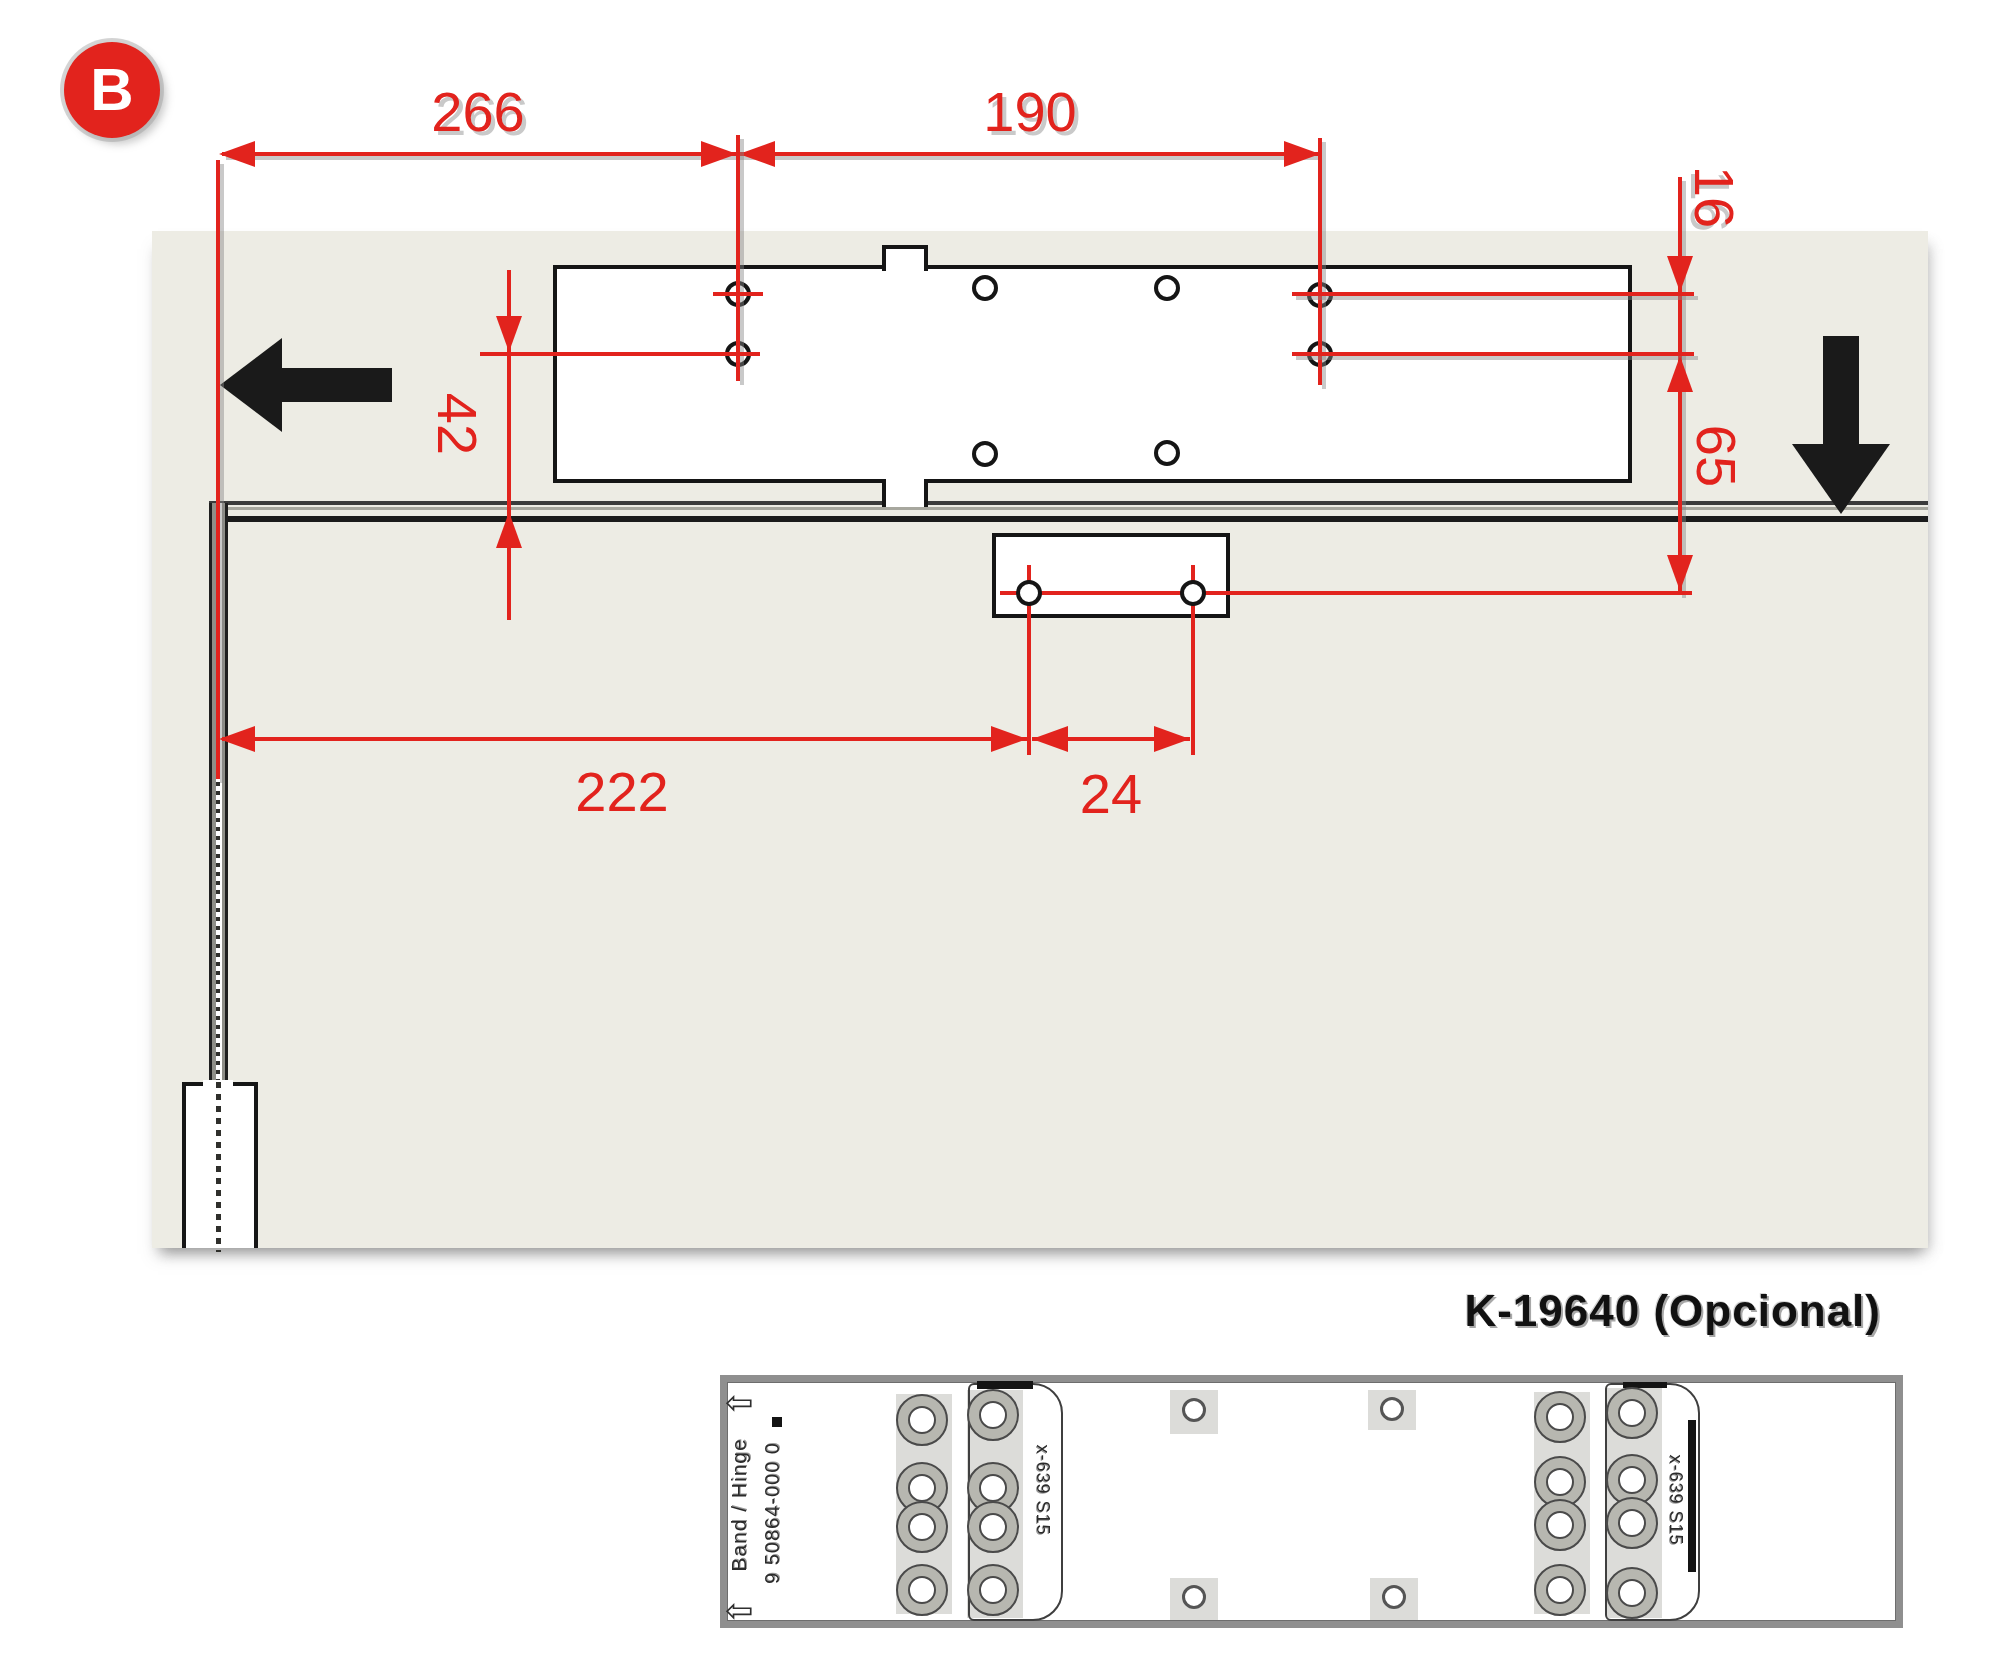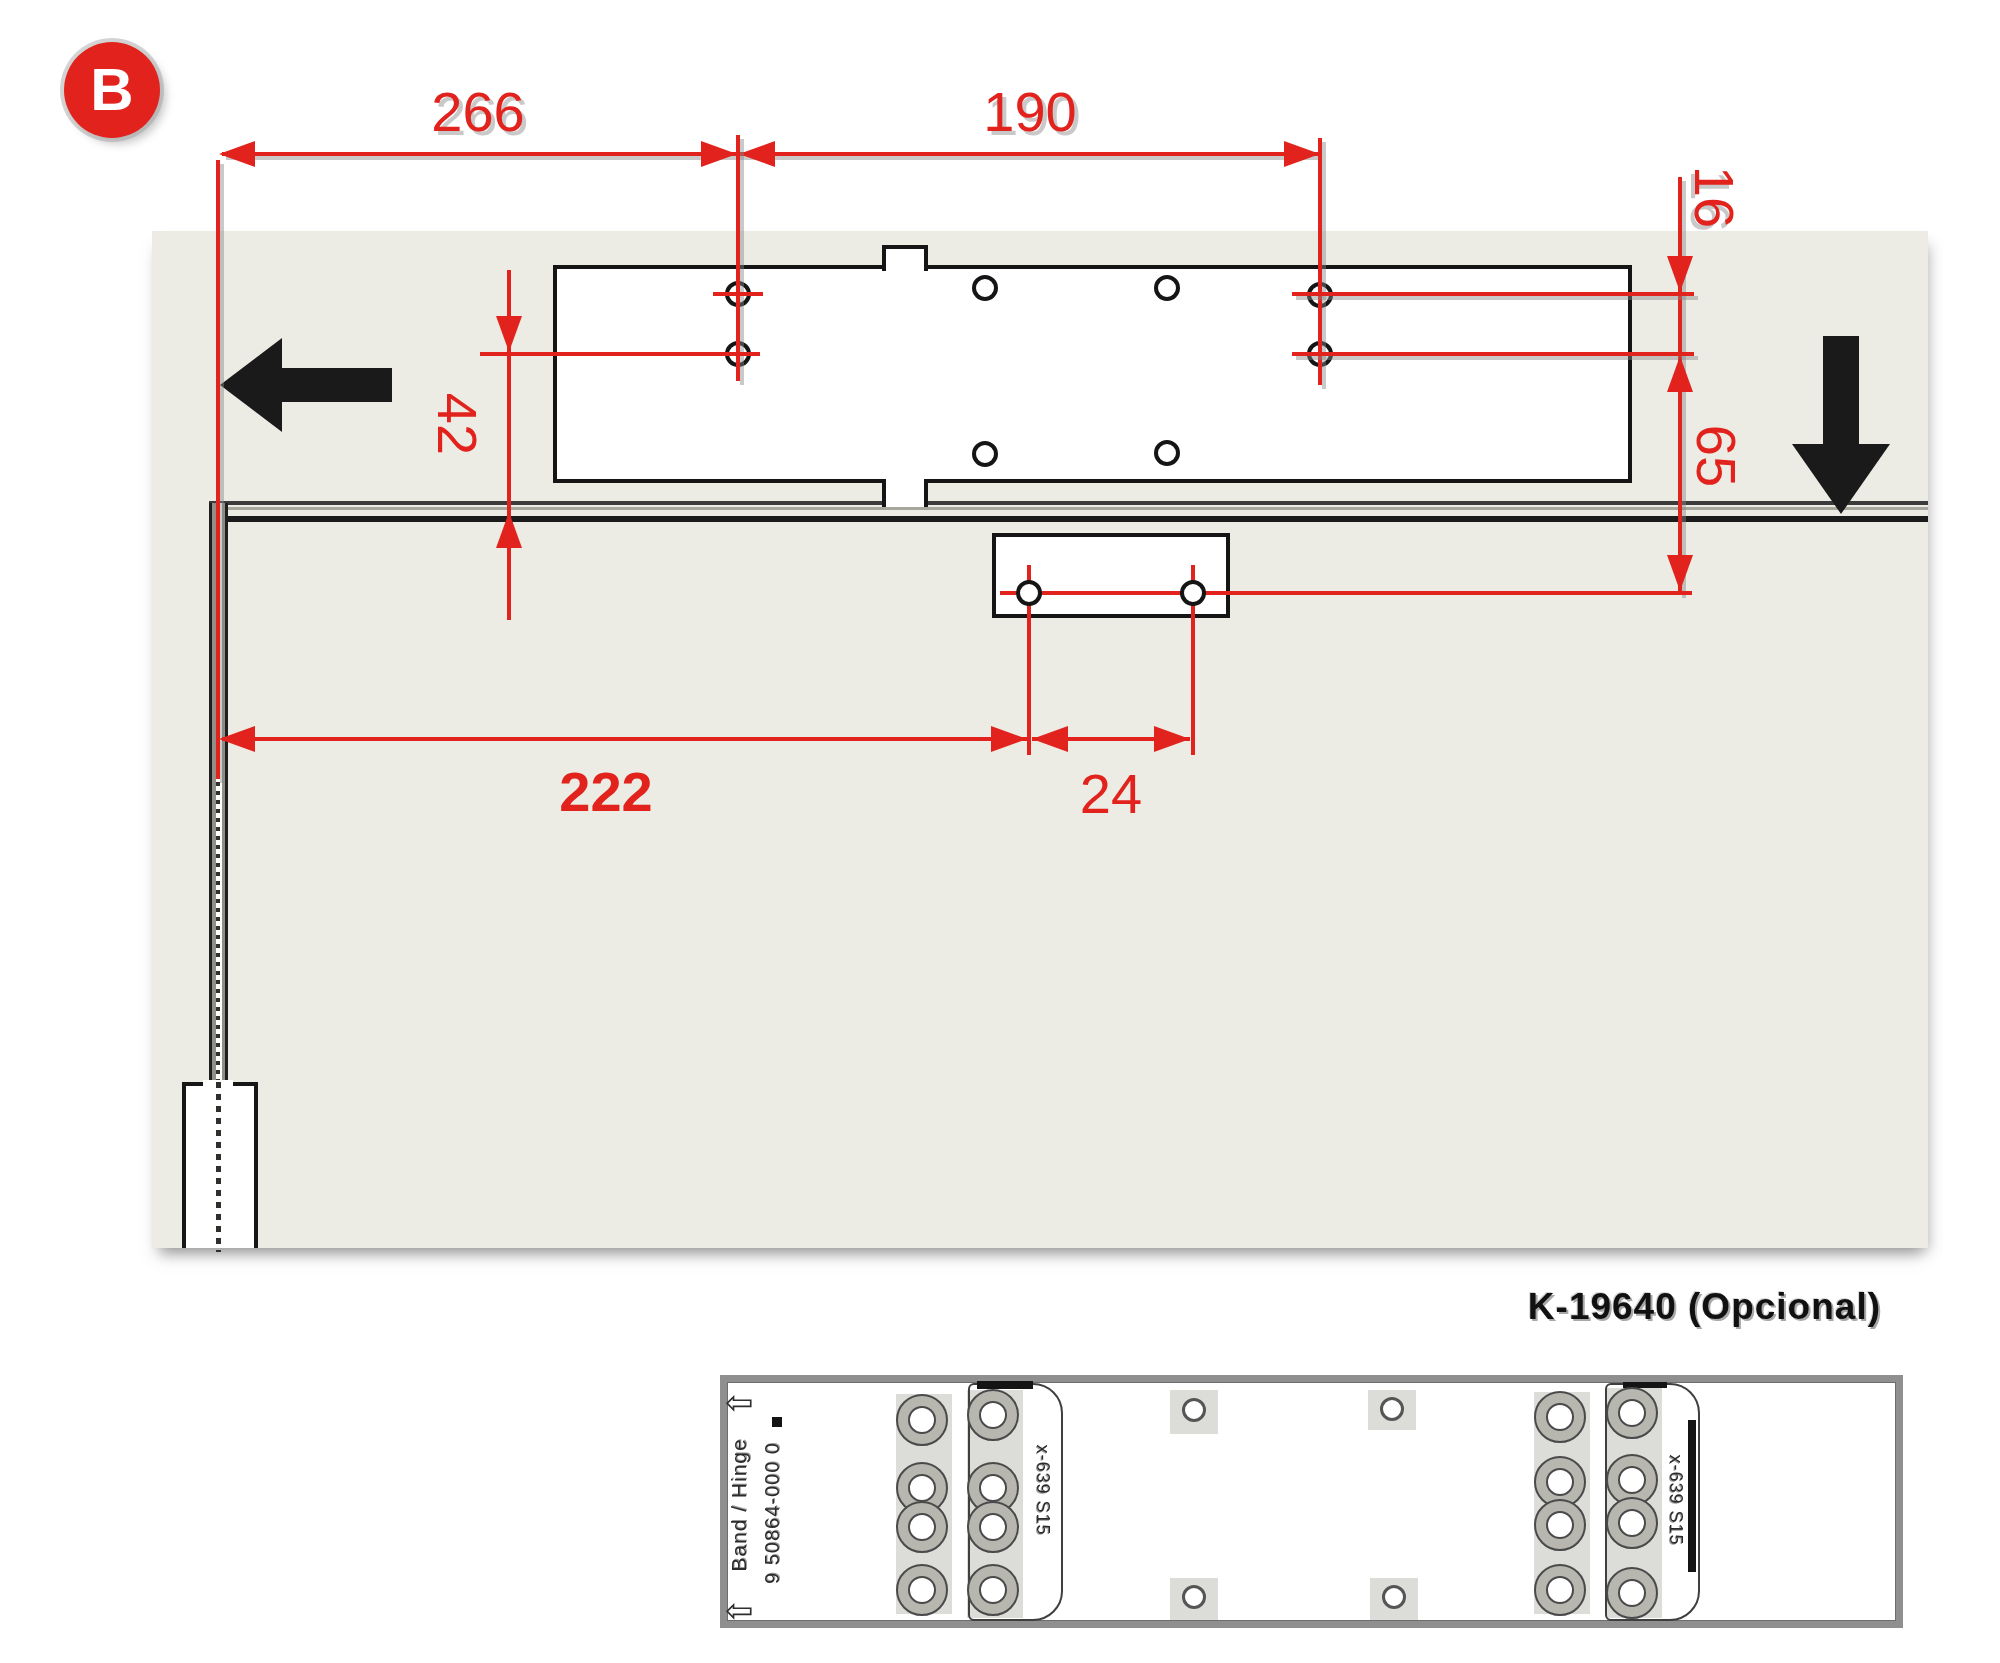--- a/index.html
+++ b/index.html
@@ -115,31 +115,31 @@
   <div class="ah r" style="left:991px;top:726px;"></div>
   <div class="rlh" style="left:1032px;top:737px;width:158px;"></div>
   <div class="ah l" style="left:1032px;top:726px;"></div>
   <div class="ah r" style="left:1154px;top:726px;"></div>
 
   <div class="rlabel tsh" style="left:388px;top:84px;width:180px;">266</div>
   <div class="rlabel tsh" style="left:940px;top:84px;width:180px;">190</div>
   <div class="rlabel tsh rot90" style="left:1654px;top:169px;width:120px;height:56px;">16</div>
   <div class="rlabel rot90" style="left:397px;top:396px;width:120px;height:56px;">42</div>
   <div class="rlabel rot90" style="left:1656px;top:428px;width:120px;height:56px;">65</div>
-  <div class="rlabel" style="left:516px;top:764px;width:180px;font-weight:bold;">222</div>
+  <div class="rlabel" style="left:532px;top:764px;width:180px;">222</div>
   <div class="rlabel" style="left:1061px;top:766px;width:100px;">24</div>
 
   <div style="position:absolute;left:64px;top:42px;width:96px;height:96px;border-radius:50%;background:var(--red);
               box-shadow:0 0 0 4px rgba(160,160,160,.45), 6px 6px 8px rgba(120,120,120,.4);
               display:flex;align-items:center;justify-content:center;">
     <span style="color:#fff;font-size:60px;font-weight:700;line-height:1;">B</span>
   </div>
 
   <div style="position:absolute;left:1280px;top:1286px;width:601px;text-align:right;color:#111;
-              font-size:37px;font-weight:700;letter-spacing:1px;
+              font-size:44px;font-weight:700;letter-spacing:1px;
               text-shadow:2px 2px 0 #a8a8a8, -1px -1px 0 #d6d6d6;">K-19640 (Opcional)</div>
 
   <div style="position:absolute;left:720px;top:1375px;width:1183px;height:253px;background:#fff;
               border:7px solid var(--plate-gray);box-sizing:border-box;box-shadow:inset 0 0 0 1px #6d6d6d;">
     <div style="position:relative;width:100%;height:100%;">
 
       <div class="blotch" style="left:169px;top:12px;width:56px;height:220px;"></div>
       <div class="blotch" style="left:240px;top:8px;width:56px;height:228px;"></div>
       <div class="blotch" style="left:807px;top:10px;width:56px;height:222px;"></div>
       <div class="blotch" style="left:879px;top:6px;width:56px;height:230px;"></div>

